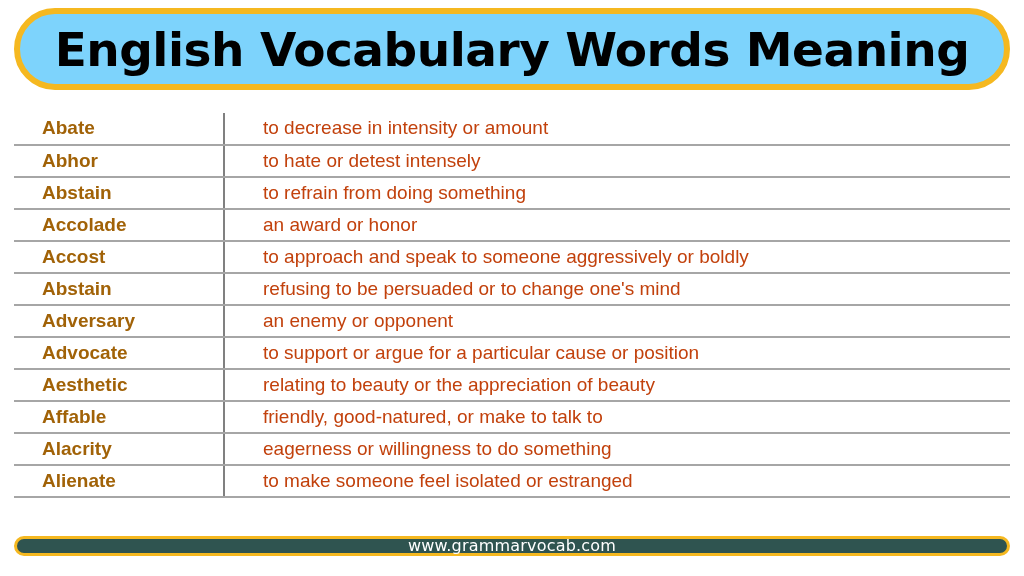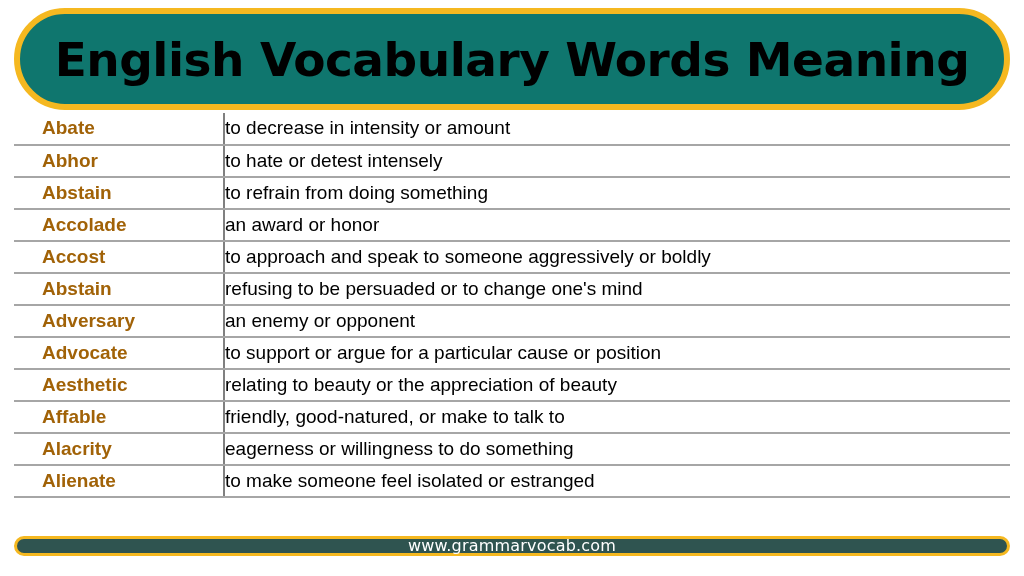--- a/index.html
+++ b/index.html
@@ -19,23 +19,23 @@
     height: 576px;
     background: #ffffff;
   }
 
   
   .title-banner {
     position: absolute;
     left: 14px;
     top: 8px;
     width: 996px;
-    height: 102px;
+    height: 82px;
     box-sizing: border-box;
-    background: #0f766e;
+    background: #7dd3fc;
     border: 6px solid #f5b820;
     border-radius: 56px;
     display: flex;
     align-items: center;
     justify-content: center;
   }
   .title-text {
     font-family: "DejaVu Sans", sans-serif;
     font-weight: bold;
     font-size: 47px;
@@ -76,21 +76,22 @@
     font-size: 19px;
     color: #a16207;
     padding-left: 28px;
     line-height: 1.1;
     white-space: nowrap;
   }
   .def-cell-inner {
     font-family: "Liberation Sans", sans-serif;
     font-weight: normal;
     font-size: 19px;
-    color: #000000;
+    color: #c2410c;
+    padding-left: 38px;
     line-height: 1.1;
     white-space: nowrap;
   }
 
   
   .footer-bar {
     position: absolute;
     left: 14px;
     top: 536px;
     width: 996px;

